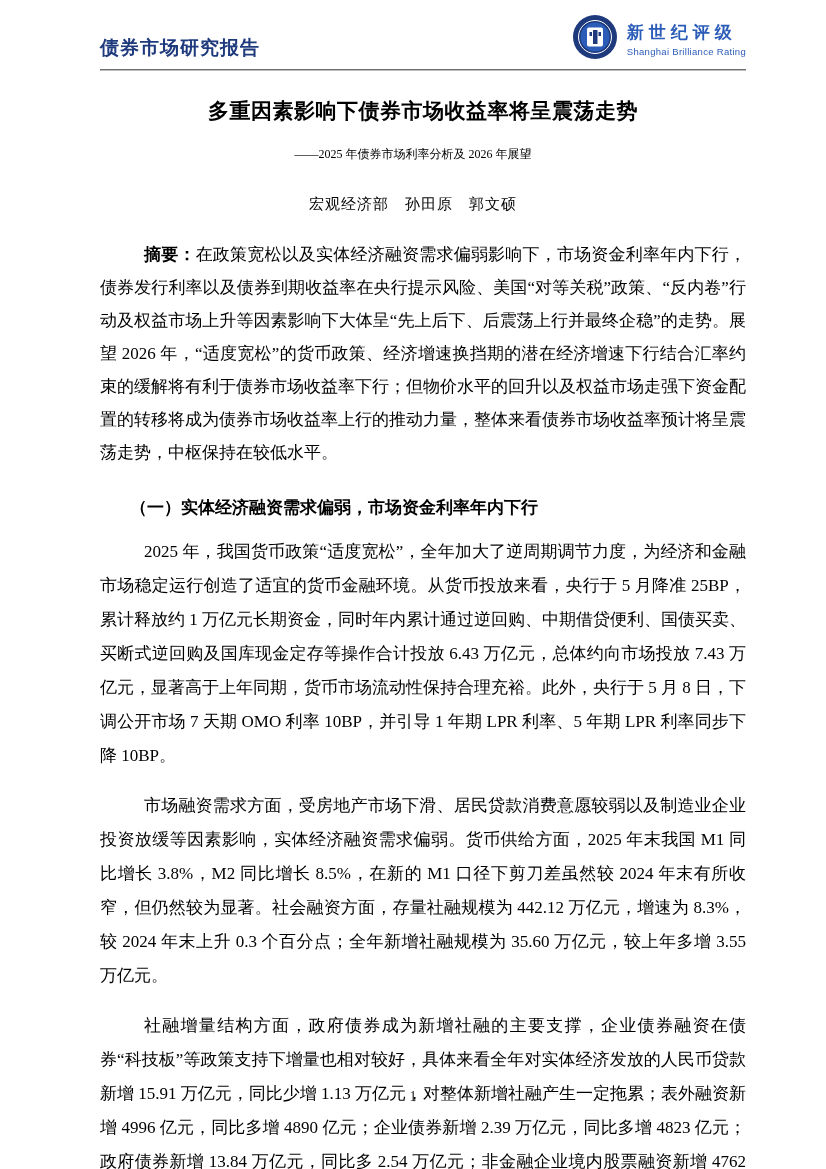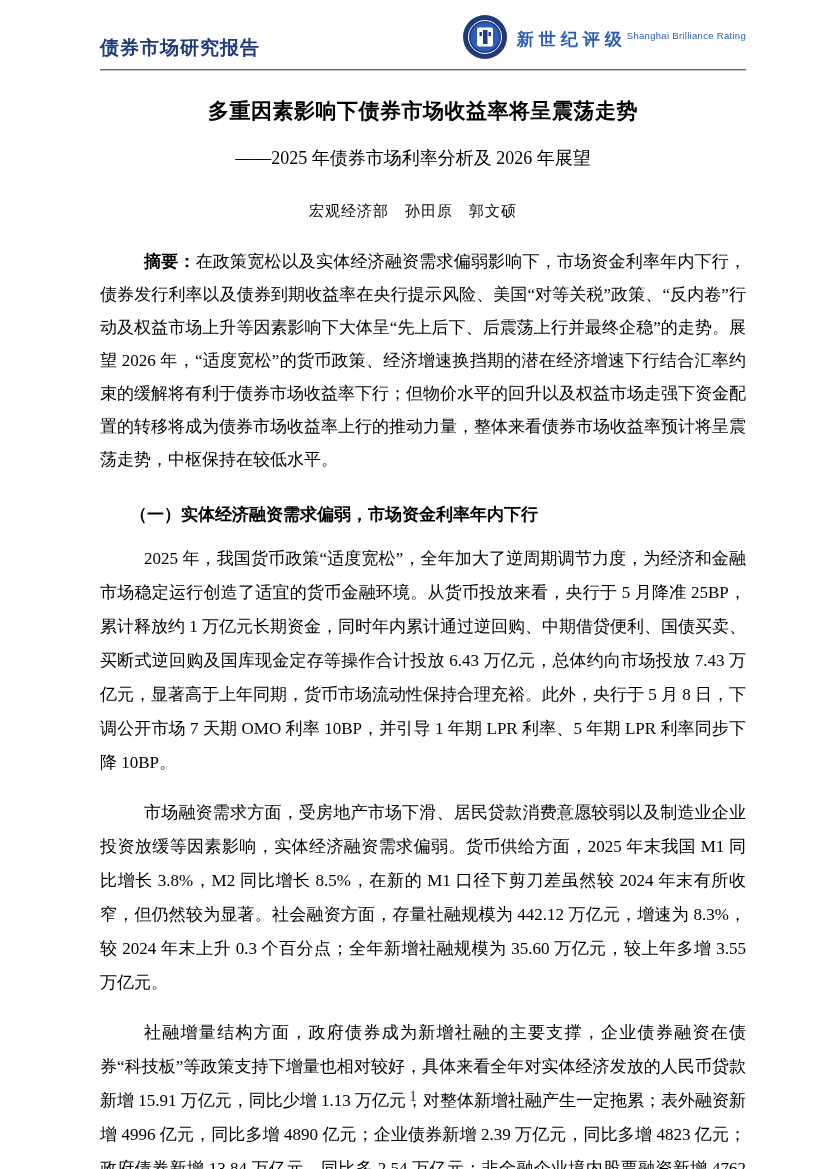--- a/index.html
+++ b/index.html
@@ -22,21 +22,21 @@
   }
   .header-left {
     font-family:"Liberation Sans","DejaVu Sans",sans-serif;
     font-weight:bold;
     font-size:19px;
     color:#1e3a7c;
     letter-spacing:1px;
     padding-bottom:3px;
   }
   .header-logo { display:flex; align-items:center; gap:9px; }
-  .logo-text { display:flex; flex-direction:row; align-items:flex-start; }
+  .logo-text { display:flex; flex-direction:column; align-items:flex-start; }
   .logo-cn {
     font-family:"DejaVu Serif","Liberation Serif",serif;
     font-size:17px; font-weight:bold;
     color:#2b5cb8; letter-spacing:5px;
   }
   .logo-en {
     font-family:"Liberation Sans","DejaVu Sans",sans-serif;
     font-size:9.5px; color:#2b5cb8; margin-top:2px; letter-spacing:0.3px;
   }
   .header-rule {
@@ -48,21 +48,21 @@
     margin:26px 80px 0 100px;
     text-align:center;
     font-family:"Liberation Sans","DejaVu Sans",sans-serif;
     font-weight:bold;
     font-size:21px;
     letter-spacing:0.5px;
   }
   .doc-subtitle {
     margin-top:21px;
     text-align:center;
-    font-size:18px;
+    font-size:12px;
   }
   .doc-authors {
     margin-top:32px;
     text-align:center;
     font-size:15px;
     letter-spacing:1px;
   }
   .abstract {
     margin:24px 80px 0 100px;
     font-size:17px;

